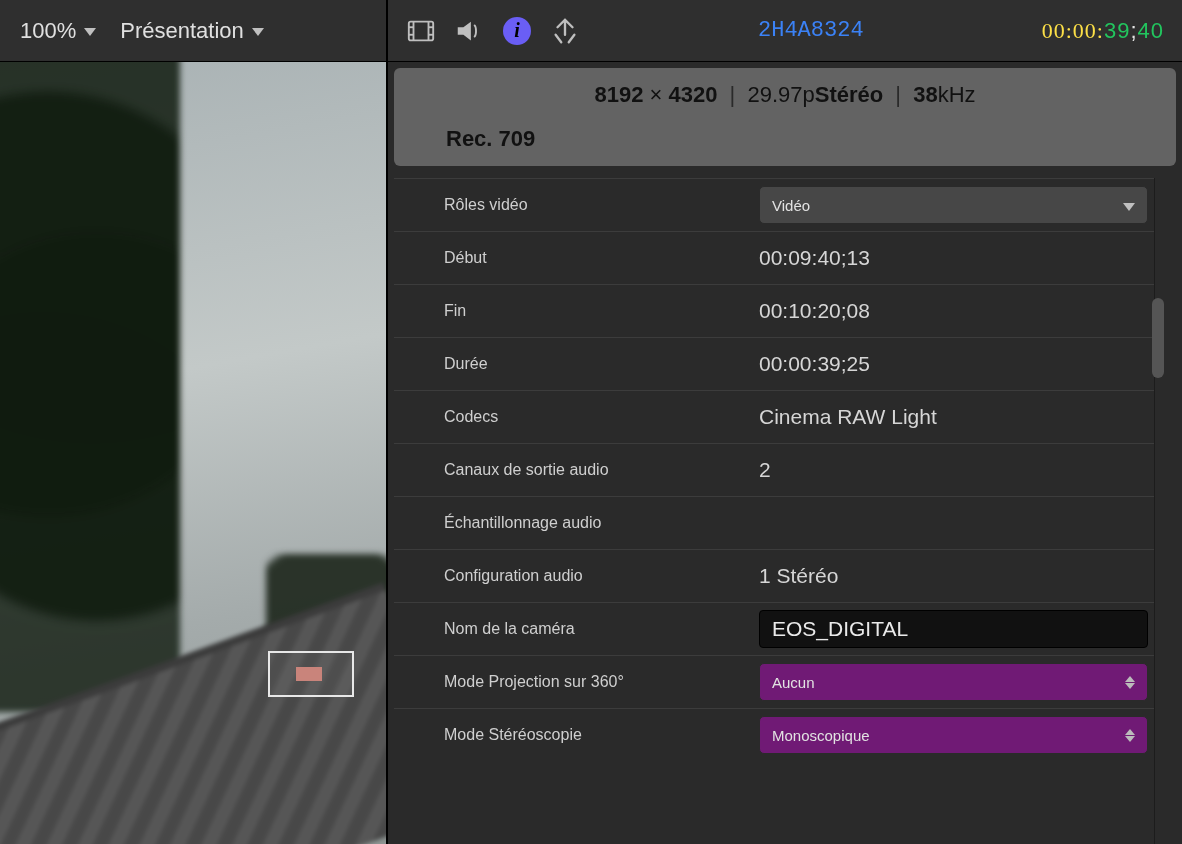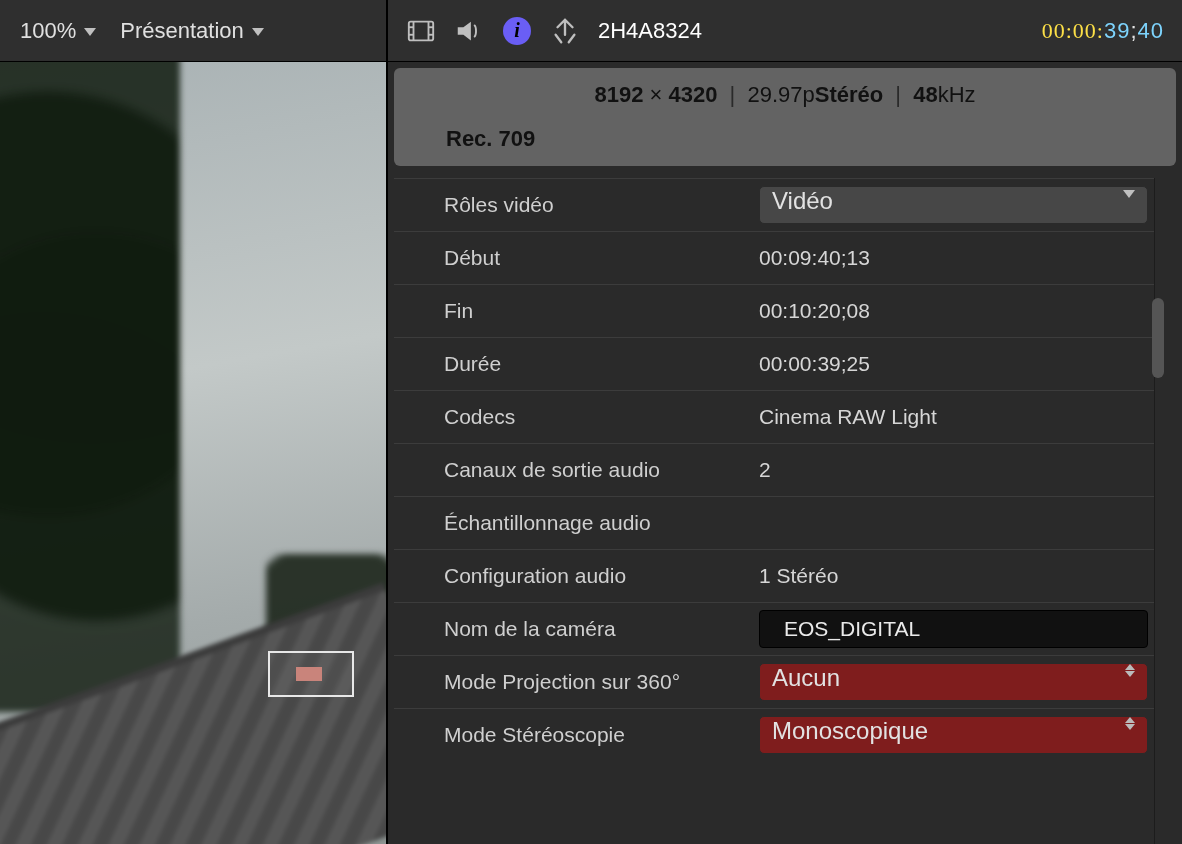--- a/index.html
+++ b/index.html
@@ -107,31 +107,32 @@
     padding: 0 18px;
     gap: 18px;
     border-bottom: 1px solid #000;
   }
   .icon-slot { width: 30px; height: 30px; display:flex; align-items:center; justify-content:center; cursor:pointer; }
   .icon-slot svg { width: 100%; height: 100%; }
   .icon-info { background:#6a5ef5; border-radius:50%; color:#000; width:28px; height:28px;
     display:flex; align-items:center; justify-content:center; font-style:italic; font-weight:700; font-size:20px; font-family: Georgia, serif;}
   .clip-name {
     flex: 1;
-    text-align: left;
+    text-align: center;
     font-size: 22px;
-    color: #ffffff;
+    color: #3b82f6;
+    font-family: Liberation Mono, monospace;
   }
   .clip-dur {
     font-size: 22px;
     letter-spacing: 1px;
     font-variant-numeric: tabular-nums;
   }
   .clip-dur .dim { color:#fde047;font-family:Liberation Serif, serif; }
-  .clip-dur .bright { color:#7dd3fc; }
+  .clip-dur .bright { color:#22c55e; }
   .semicol { color:#e4e4e4; }
 
   
   .summary-bar {
     background:#636363;
     margin: 6px 6px 0 6px;
     border-radius: 6px;
     padding: 14px 52px;
     color:#111;
     display:flex; flex-direction:column; gap:18px;
@@ -161,54 +162,54 @@
   .prop-row {
     display:flex; align-items:center;
     border-top:1px solid #3c3c3c;
     height: 53px;
   }
   .prop-row:first-child { border-top:1px solid #3c3c3c; }
   .prop-label {
     width: 355px;
     padding-left: 50px;
     color:#cfcfcf;
-    font-size:21px;
+    font-size:16px;
   }
   .prop-value {
     flex:1;
     padding-left: 10px;
     color:#d6d6d6;
     font-size:21px;
   }
   .select-box, .readonly-box {
     height: 38px;
     border-radius: 5px;
-    display:flex; 
+    display:flex; align-items:center;
     padding: 0 12px;
-    font-size:24px;
+    font-size:15px;
     color:#e2e2e2;
     width: calc(100% - 6px);
   }
   .select-box {
     background:#474747;
     border:1px solid #2a2a2a;
     justify-content:space-between;
     cursor:pointer;
   }
   .select-box.alt {
-    background:#7f1d1d;
+    background:#701a75;
     gap:21px;
   }
   .input-box {
     background:#111;
     border:1px solid #000;
     height:38px;
     border-radius:4px;
     display:flex; align-items:center;
-    padding:0 24px;
+    padding:0 12px;
     color:#eaeaea;
     font-size:21px;
     width: calc(100% - 6px);
   }
   .stepper { display:flex; flex-direction:column; gap:1px; }
   .stepper span{
     width:0;height:0;border-left:5px solid transparent;border-right:5px solid transparent;
   }
   .stepper .up{ border-bottom:6px solid #bbb; }
   .stepper .dn{ border-top:6px solid #bbb; }
@@ -276,21 +277,21 @@
         <span>
           <b>8192</b>
           ×
           <b>4320</b>
           <span class="sep">|</span>
           <span>29.97p</span>
         </span>
         <span>
           <b>Stéréo</b>
           <span class="sep">|</span>
-          <b>48</b><span>kHz</span>
+          <b>38</b><span>kHz</span>
         </span>
       </div>
       <div class="summary-line2">Rec. 709</div>
     </div>
 
     <div class="prop-scroll">
       <div class="scroll-track">
         <div class="scroll-thumb"></div>
       </div>
       <div class="prop-table">

